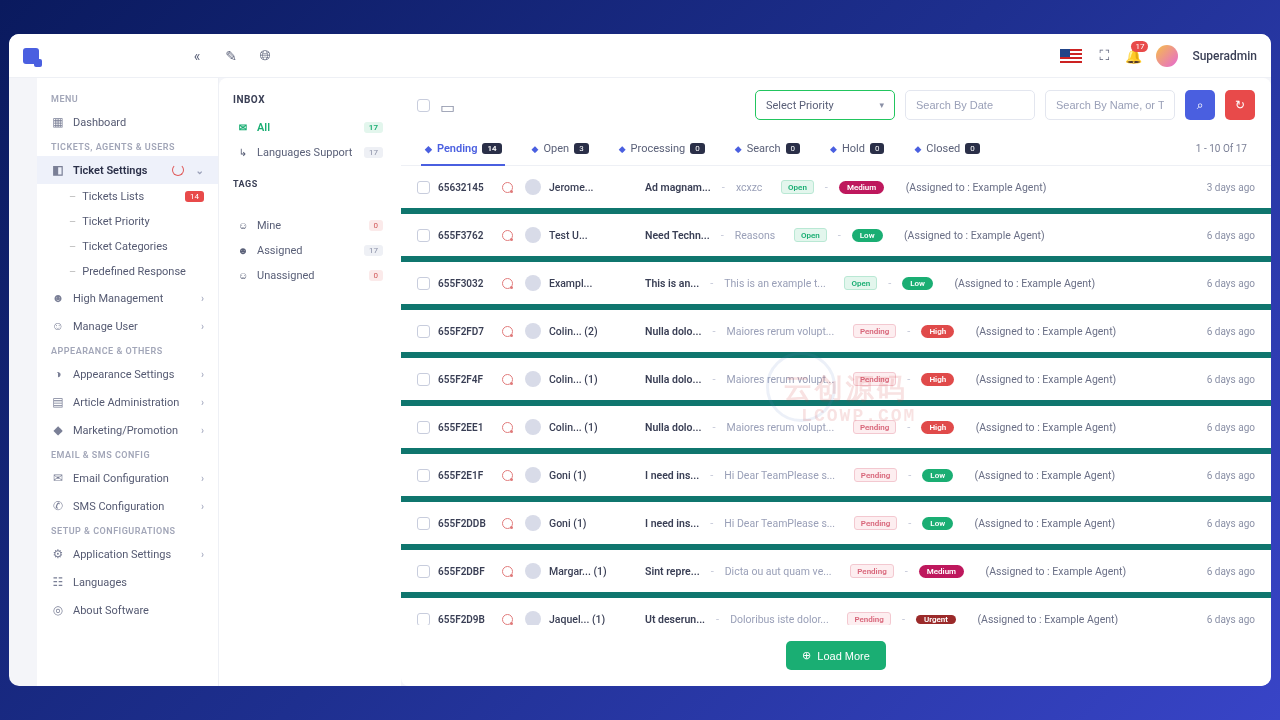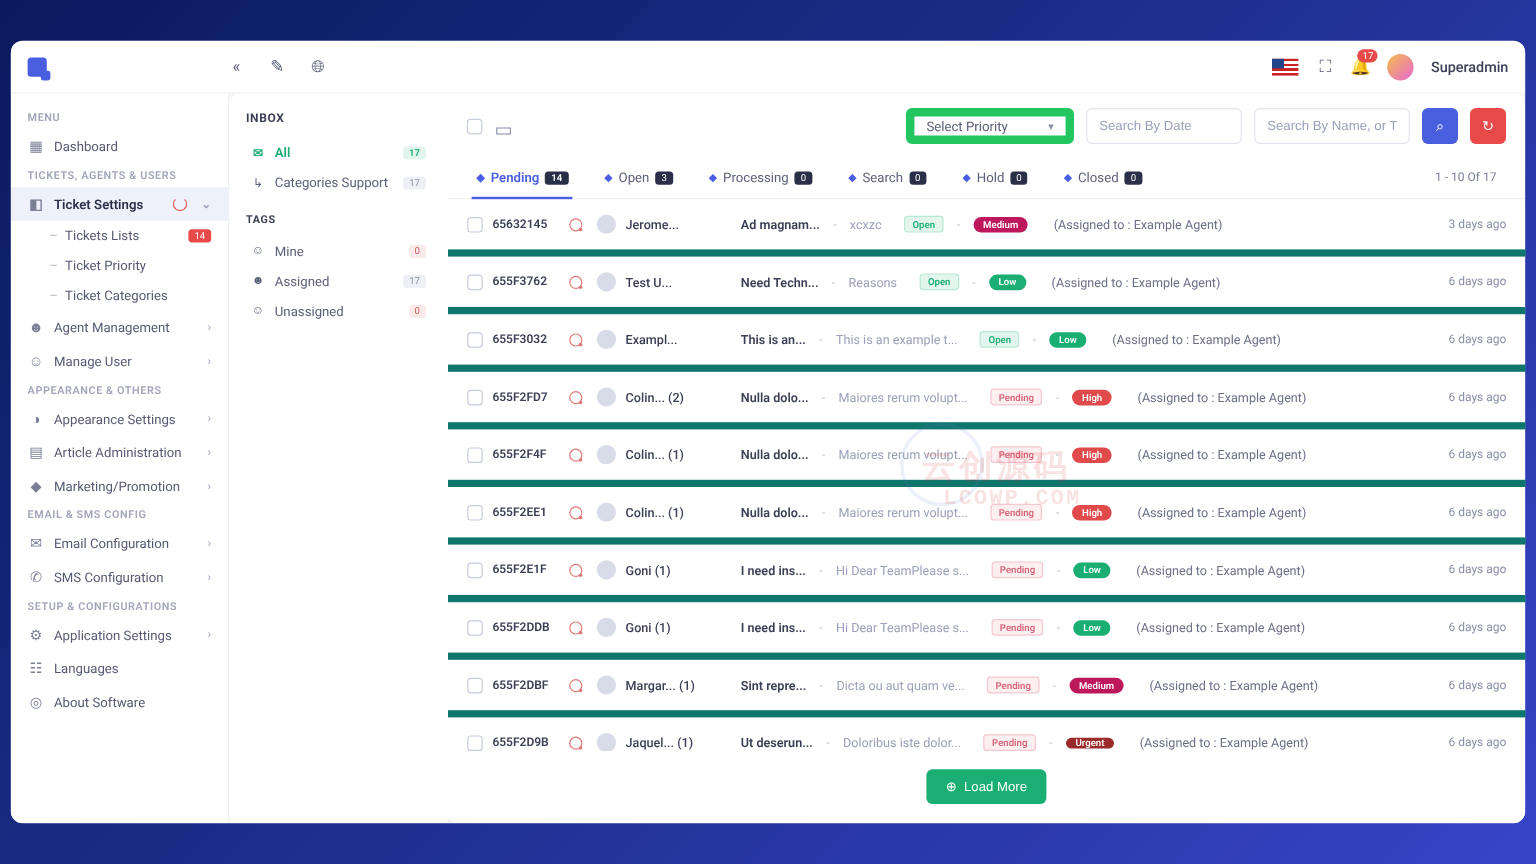--- a/index.html
+++ b/index.html
@@ -23,48 +23,48 @@
 .ic { width: 16px; height: 16px; display:inline-flex; align-items:center; justify-content:center; color:#5a6078; font-size:14px; cursor:pointer; }
 .tb-right { margin-left: auto; display:flex; align-items:center; gap:14px; }
 .flag { width:22px; height:14px; background:linear-gradient(#c22 0 14%, #fff 14% 28%, #c22 28% 42%, #fff 42% 56%, #c22 56% 70%, #fff 70% 84%, #c22 84% 100%); position:relative; }
 .flag::before { content:""; position:absolute; width:10px; height:8px; background:#224488; top:0; left:0; }
 .bell { position: relative; }
 .bell-badge { position:absolute; top:-7px; right:-6px; background:#e84a4a; color:#fff; font-size:8px; border-radius:7px; padding:1px 4px; }
 .avatar { width:22px; height:22px; border-radius:50%; background:linear-gradient(135deg,#f5be4a,#e668d2); }
 .uname { font-size:12px; color:#3a3f55; font-weight:500; }
 .main { flex:1; display:flex; overflow:hidden; }
 
-.sidebar { width:182px; background:#fff; border-right:1px solid #eef0f5; padding:10px 0; overflow-y:auto; font-size:11px; }
+.sidebar { width:182px; background:#fff; border-right:1px solid #eef0f5; padding:10px 0; overflow-y:auto; font-size:11px;margin-left:28px; }
 .sb-head { font-size:9px; color:#a2a6b8; letter-spacing:.5px; padding:6px 14px 4px; font-weight:600; }
 .sb-item { display:flex; align-items:center; gap:8px; padding:7px 14px; color:#555a72; cursor:pointer; position:relative; }
 .sb-item.active { background:#eef1fa; font-weight:600; color:#2a2f48; }
 .sb-ic { width:14px; height:14px; display:inline-flex; align-items:center; justify-content:center; font-size:12px; color:#7a7f96; }
 .sb-badge-red { background:#e84a4a; color:#fff; font-size:8px; border-radius:3px; padding:1px 5px; margin-left:auto; }
 .sb-spin { width:12px; height:12px; border:1.5px solid #e05a5a; border-top-color:transparent; border-radius:50%; margin-left:auto; }
 .sb-chev { margin-left:4px; color:#9aa0b8; font-size:10px; }
 .sb-sub { padding-left:28px; }
 .sb-sub .sb-item { padding:6px 14px 6px 4px; font-size:11px; }
 .dashline::before { content:"–"; color:#bbb; margin-right:6px; }
 
 .inbox { width:182px; background:#fff; padding:16px 14px; font-size:11px; border-radius:8px 0 0 0; }
 .inbox-title { font-size:10px; font-weight:700; color:#3a3f55; letter-spacing:.5px; margin-bottom:10px; }
 .inbox-item { display:flex; align-items:center; gap:8px; padding:6px 4px; color:#5a6078; cursor:pointer; border-radius:4px; }
 .inbox-item.sel { color:#1aae73; font-weight:600; }
 .in-ic { width:12px; height:12px; display:inline-flex; align-items:center; justify-content:center; font-size:10px; }
 .in-badge { margin-left:auto; background:#e3f6ed; color:#1aae73; font-size:8px; padding:1px 5px; border-radius:3px; }
 .in-badge.gray { background:#eef0f5; color:#8a90a6; }
 .in-badge.zero { background:#fbeaea; color:#d25a5a; }
-.tags-title { font-size:9px; font-weight:700; color:#3a3f55; letter-spacing:.5px; margin:14px 0 8px; }
+.tags-title { font-size:9px; font-weight:700; color:#3a3f55; letter-spacing:.5px; margin:14px 0 24px; }
 
 .content { flex:1; background:#fff; border-radius:0 8px 8px 8px; display:flex; flex-direction:column; overflow:hidden; }
 .toolbar { display:flex; align-items:center; gap:10px; padding:12px 16px; }
 .chk { width:13px; height:13px; border:1.5px solid #c8cddd; border-radius:3px; cursor:pointer; }
 .arch-ic { width:14px; height:14px; color:#8a90a6; cursor:pointer; }
 .flexsp { flex:1; }
-.sel-pri { width:140px; height:30px; border:7px solid #22c55e; border-radius:5px; display:flex; align-items:center; padding:0 10px; font-size:11px; color:#5a6078; cursor:pointer; }
+.sel-pri { width:140px; height:30px; border:1px solid #22c55e; border-radius:5px; display:flex; align-items:center; padding:0 10px; font-size:11px; color:#5a6078; cursor:pointer; }
 .sel-pri .chev { margin-left:auto; font-size:9px; color:#8a90a6; }
 .inpt { width:130px; height:30px; border:1px solid #e3e6ef; border-radius:5px; padding:0 10px; font-size:11px; color:#5a6078; }
 .inpt::placeholder { color:#9aa0b8; }
 .btn-sq { width:30px; height:30px; border-radius:5px; display:flex; align-items:center; justify-content:center; cursor:pointer; font-size:12px; }
 .btn-blue { background:#4a5fe0; color:#fff; }
 .btn-red { background:#e84a4a; color:#fff; }
 
 .tabs { display:flex; align-items:center; gap:2px; padding:0 10px; border-bottom:1px solid #eef0f5; font-size:11px; }
 .tab { display:flex; align-items:center; gap:5px; padding:10px 14px; color:#5a6078; cursor:pointer; position:relative; }
 .tab.active { color:#4a5fe0; font-weight:600; }
@@ -139,24 +139,27 @@
         <div class="sb-item">
             <span class="dashline">Tickets Lists</span>
             <span class="sb-badge-red">14</span>
           </div>
         <div class="sb-item">
             <span class="dashline">Ticket Priority</span>
           </div>
         <div class="sb-item">
             <span class="dashline">Ticket Categories</span>
           </div>
+        <div class="sb-item">
+            <span class="dashline">Predefined Response</span>
+          </div>
       </div>
       <div class="sb-item">
           <span class="sb-ic">☻</span>
-          <span>Agent Management</span>
+          <span>High Management</span>
           <span class="sb-chev" style="margin-left:auto">›</span>
         </div>
       <div class="sb-item">
           <span class="sb-ic">☺</span>
           <span>Manage User</span>
           <span class="sb-chev" style="margin-left:auto">›</span>
         </div>
 
       <div class="sb-head">APPEARANCE &amp; OTHERS</div>
       <div class="sb-item">
@@ -205,21 +208,21 @@
 
     <div class="inbox">
       <div class="inbox-title">INBOX</div>
       <div class="inbox-item sel">
           <span class="in-ic">✉</span>
           <span>All</span>
           <span class="in-badge">17</span>
         </div>
       <div class="inbox-item">
           <span class="in-ic">↳</span>
-          <span>Categories Support</span>
+          <span>Languages Support</span>
           <span class="in-badge gray">17</span>
         </div>
       <div class="tags-title">TAGS</div>
       <div class="inbox-item">
           <span class="in-ic">☺</span>
           <span>Mine</span>
           <span class="in-badge zero">0</span>
         </div>
       <div class="inbox-item">
           <span class="in-ic">☻</span>

